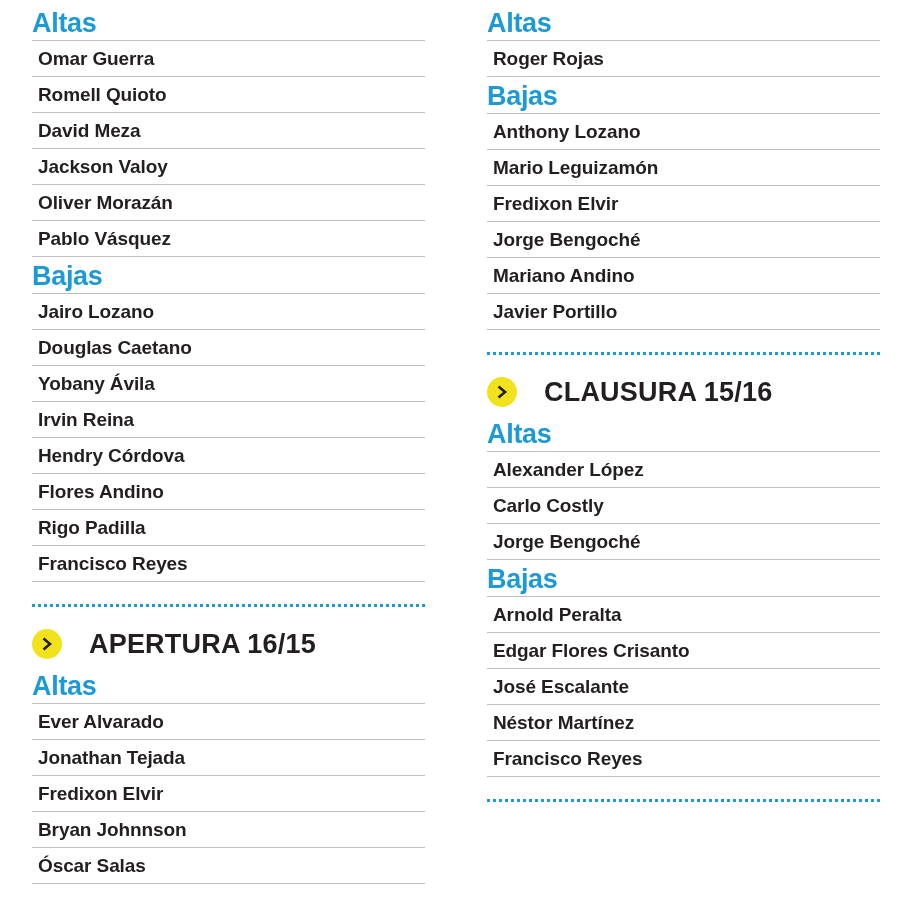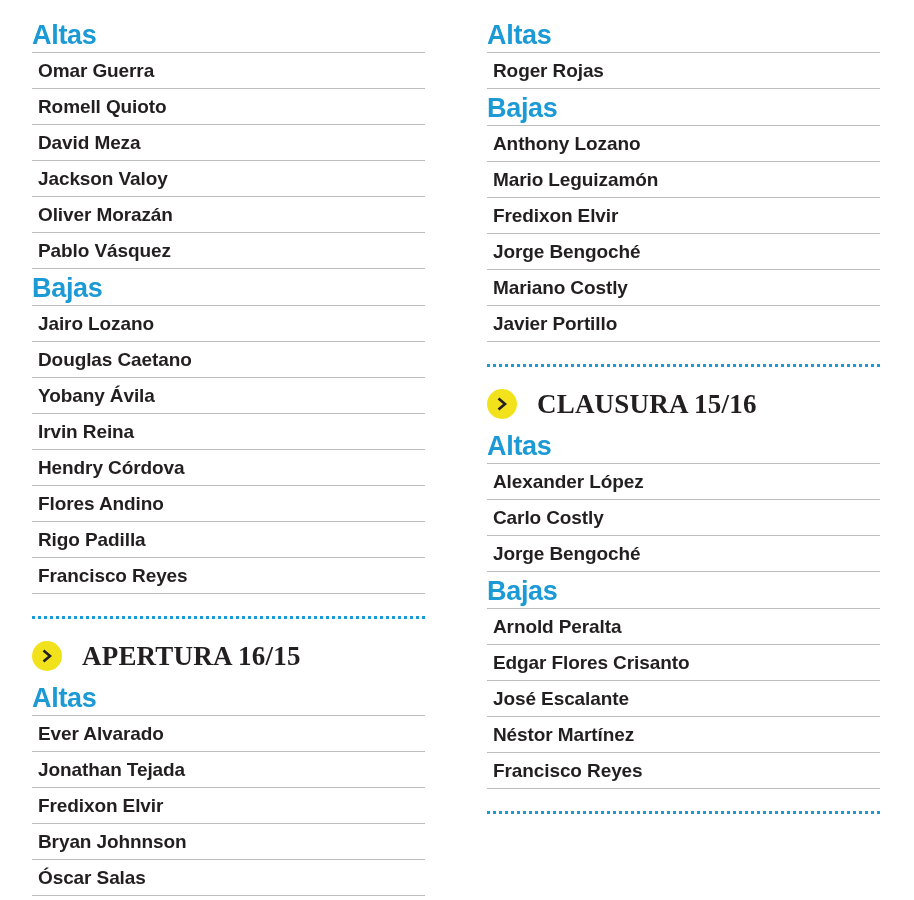--- a/index.html
+++ b/index.html
@@ -36,21 +36,21 @@
   }
   .col-left { padding-left: 32px; padding-right: 32px; }
   .col-right { padding-left: 30px; padding-right: 34px; }
 
   .section-heading {
     color: #1b9ad6;
     font-size: 27px;
     font-weight: bold;
     letter-spacing: -0.3px;
     line-height: 30px;
-    margin: 12px 0 2px 0;
+    margin: 0 0 2px 0;
     padding: 0;
   }
   .section-heading.tight { margin-top: 4px; }
 
   .name-list {
     list-style: none;
     margin: 0 0 0 0;
     padding: 0;
   }
   .name-list li {
@@ -69,23 +69,22 @@
   .dotted-rule {
     border: 0;
     border-top: 3px dotted #1b9ad6;
     margin: 22px 0 22px 0;
     height: 0;
   }
 
   .tournament-title {
     display: flex;
     align-items: center;
-    gap: 20px;
+    gap: 27px;
     margin: 0 0 12px 0;
-    font-family: Liberation Serif, serif;
   }
   .chev-badge {
     width: 30px;
     height: 30px;
     border-radius: 50%;
     background: #f2e21c;
     display: inline-flex;
     align-items: center;
     justify-content: center;
     flex: 0 0 auto;
@@ -157,21 +156,21 @@
       <ul class="name-list">
           <li>Roger Rojas</li>
         </ul>
 
       <h2 class="section-heading tight">Bajas</h2>
       <ul class="name-list">
           <li>Anthony Lozano</li>
           <li>Mario Leguizamón</li>
           <li>Fredixon Elvir</li>
           <li>Jorge Bengoché</li>
-          <li>Mariano Costly</li>
+          <li>Mariano Andino</li>
           <li>Javier Portillo</li>
         </ul>
 
       <hr class="dotted-rule">
 
       <div class="tournament-title">
         <span class="chev-badge">
           <svg width="16" height="16" viewBox="0 0 16 16" aria-hidden="true">
             <path d="M4.5 2.5 L11 8 L4.5 13.5" fill="none" stroke="#231f20" stroke-width="2.6" stroke-linecap="butt" stroke-linejoin="miter"></path>
           </svg>

